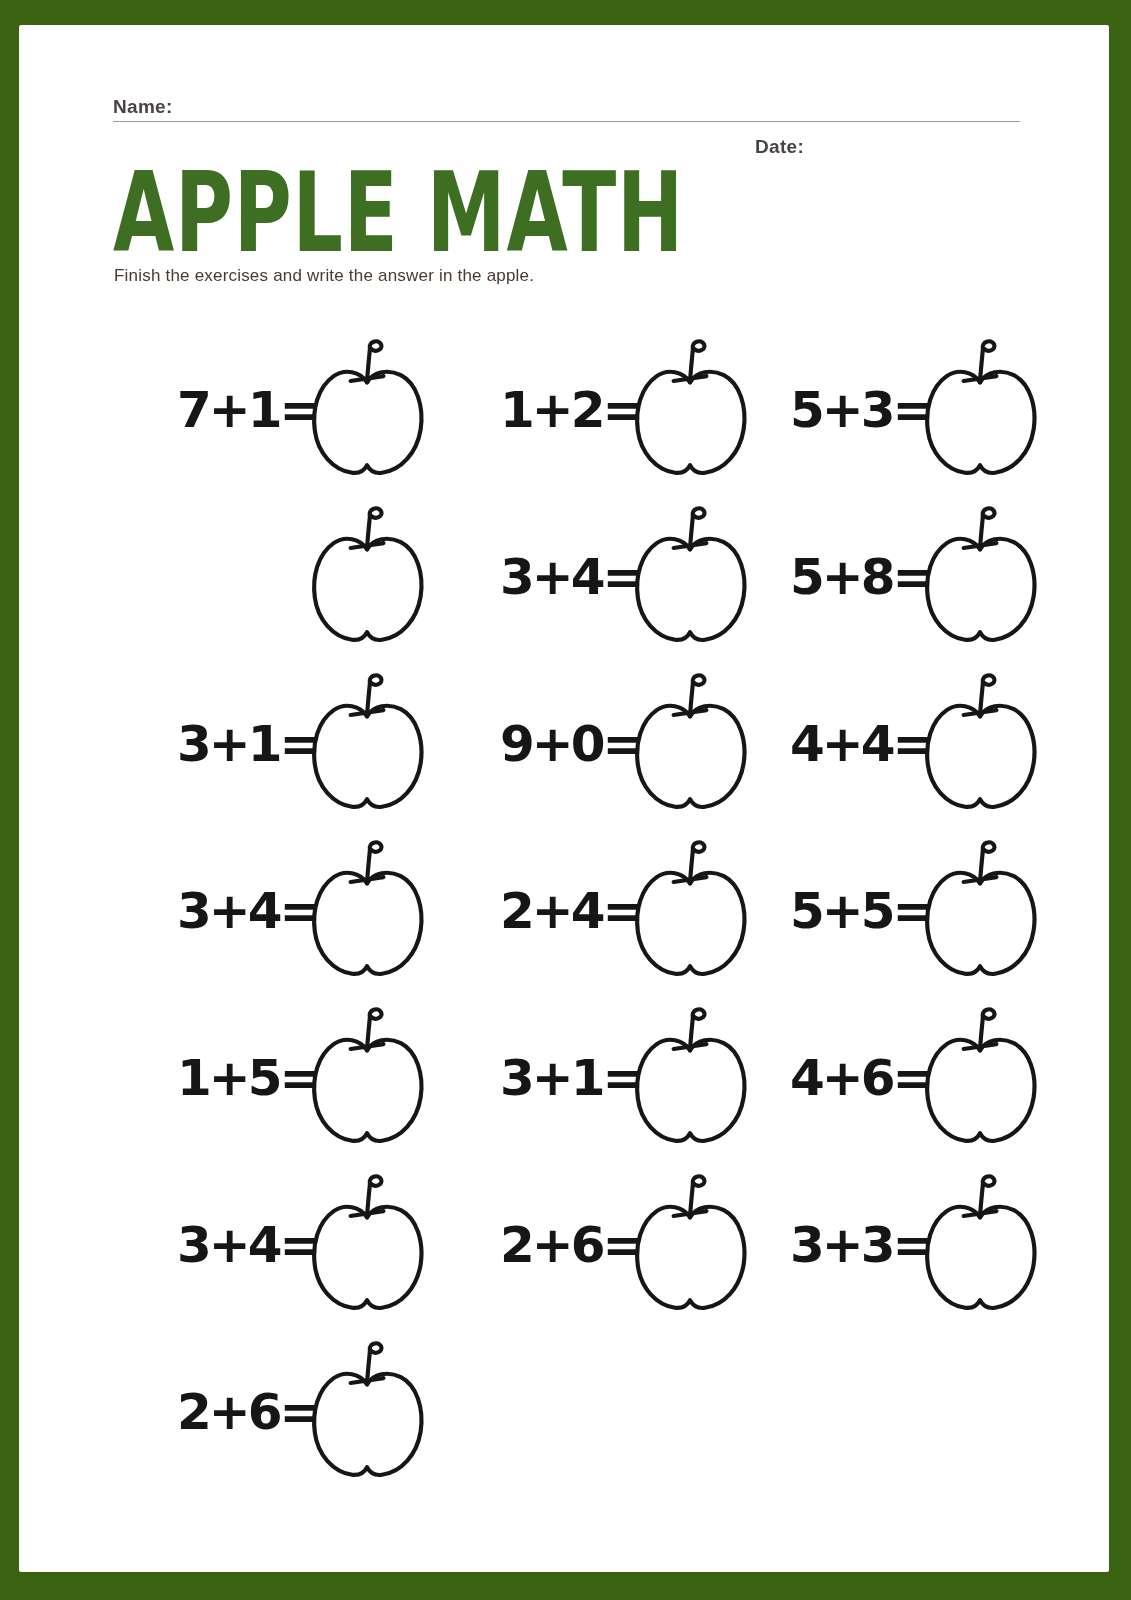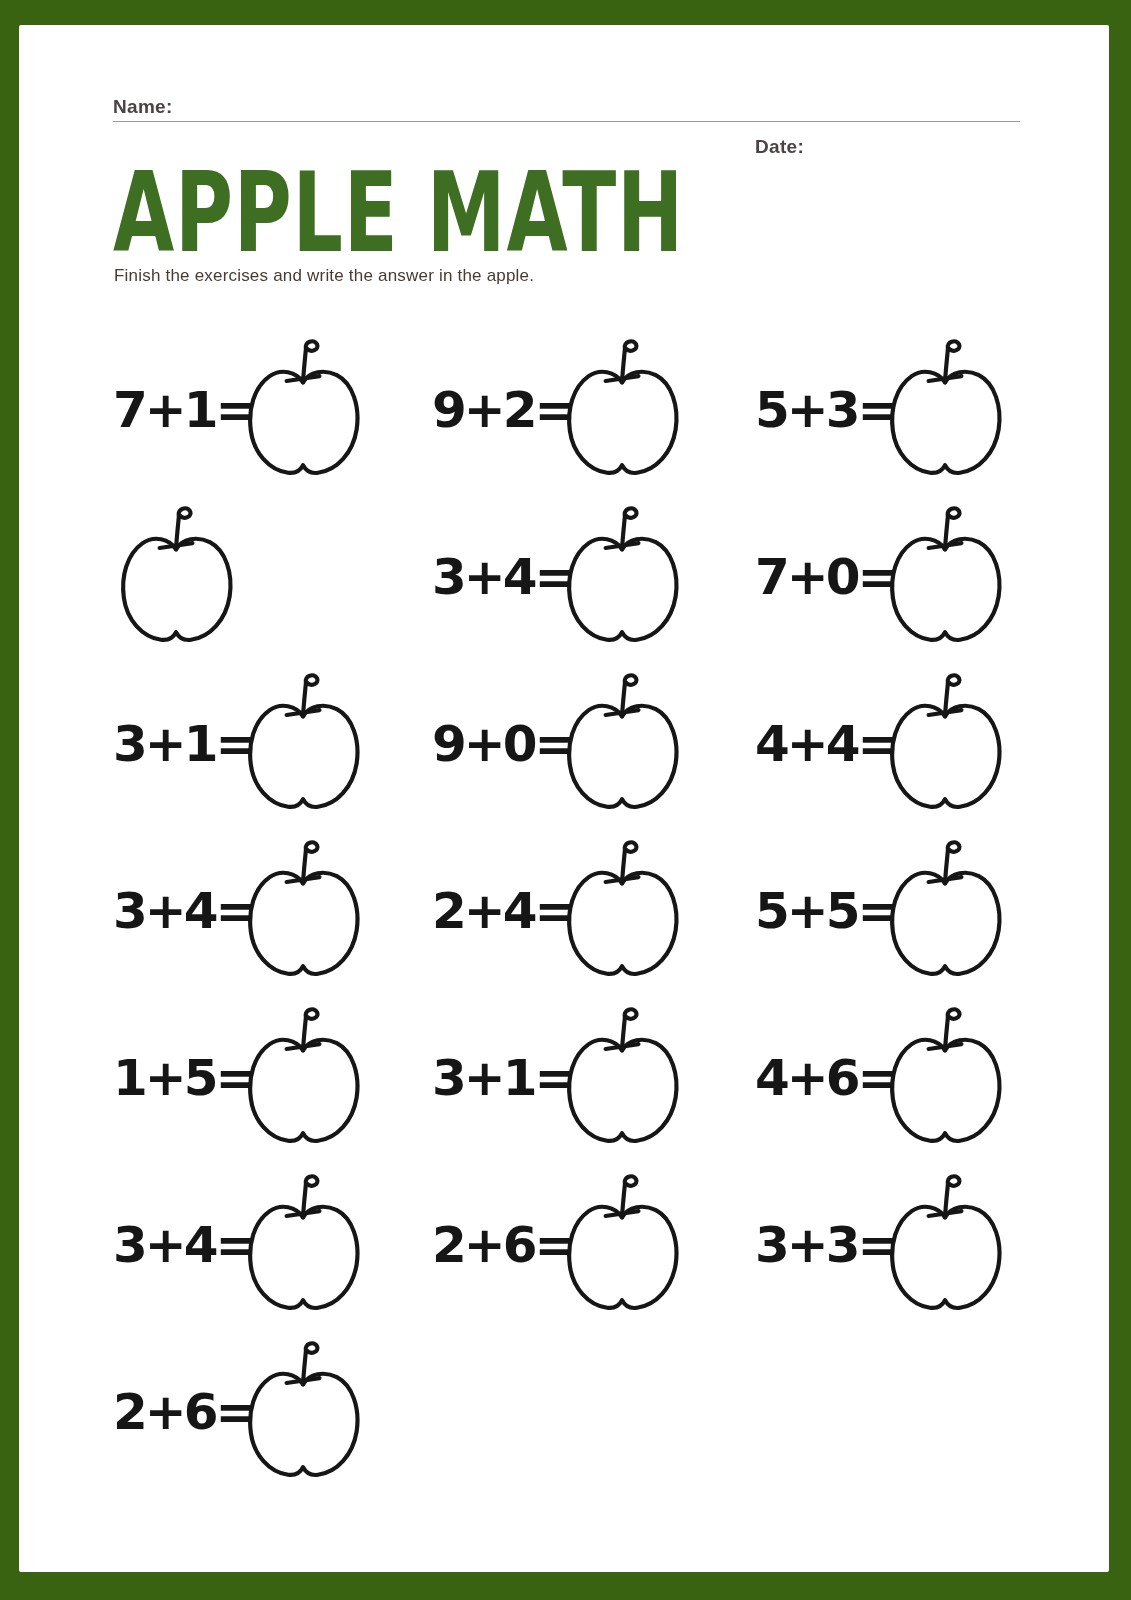--- a/index.html
+++ b/index.html
@@ -38,21 +38,21 @@
     font-family:"Liberation Sans",sans-serif;
     font-size:17px;color:#4b3a31;letter-spacing:.2px;
   }
   .grid{
     position:absolute;left:113px;top:338px;
     display:grid;
     grid-template-columns:319px 323px 290px;
     grid-auto-rows:143px;
     row-gap:24px;
   }
-  .cell{display:flex;align-items:center;}
+  .cell{display:flex;align-items:center;justify-content:flex-end;}
   .plabel{
     flex:none;width:127px;
     font-family:"DejaVu Sans",sans-serif;
     font-weight:bold;font-size:50px;letter-spacing:-3px;
     color:#161616;white-space:nowrap;
   }
   .answer{flex:none;width:128px;height:143px;display:block;}
   .answer svg{display:block;width:128px;height:143px;}
 </style>
 </head>
@@ -87,21 +87,21 @@
                  C 56.5,140.5 61,137.5 64,131.5
                  C 67,137.5 72,140.5 79.5,139.5
                  C 99.5,136.5 115.5,119 119.5,94.5
                  C 123,71 115.5,47 99,38.5
                  C 86,32 70.5,34.5 64,46 Z"></path>
       </svg>
     </span>
   </div>
 
   <div class="cell">
-    <span class="plabel">9+2=</span>
+    <span class="plabel">1+2=</span>
     <span class="answer">
       <svg viewBox="0 0 130 148" fill="none" stroke="#161616" stroke-width="4.3" stroke-linecap="round" stroke-linejoin="round">
 
         <path d="M 64,46 C 64.5,35 66,22 67,11"></path>
 
         <path d="M 67,11 c -2,-7 8.5,-10.5 11.5,-4.5 c 2.6,5.4 -6.5,9.5 -10.5,4.5"></path>
 
         <path d="M 47,44.5 L 81,39.5"></path>
 
         <path d="M 64,46
@@ -183,21 +183,21 @@
                  C 56.5,140.5 61,137.5 64,131.5
                  C 67,137.5 72,140.5 79.5,139.5
                  C 99.5,136.5 115.5,119 119.5,94.5
                  C 123,71 115.5,47 99,38.5
                  C 86,32 70.5,34.5 64,46 Z"></path>
       </svg>
     </span>
   </div>
 
   <div class="cell">
-    <span class="plabel">7+0=</span>
+    <span class="plabel">5+8=</span>
     <span class="answer">
       <svg viewBox="0 0 130 148" fill="none" stroke="#161616" stroke-width="4.3" stroke-linecap="round" stroke-linejoin="round">
 
         <path d="M 64,46 C 64.5,35 66,22 67,11"></path>
 
         <path d="M 67,11 c -2,-7 8.5,-10.5 11.5,-4.5 c 2.6,5.4 -6.5,9.5 -10.5,4.5"></path>
 
         <path d="M 47,44.5 L 81,39.5"></path>
 
         <path d="M 64,46

